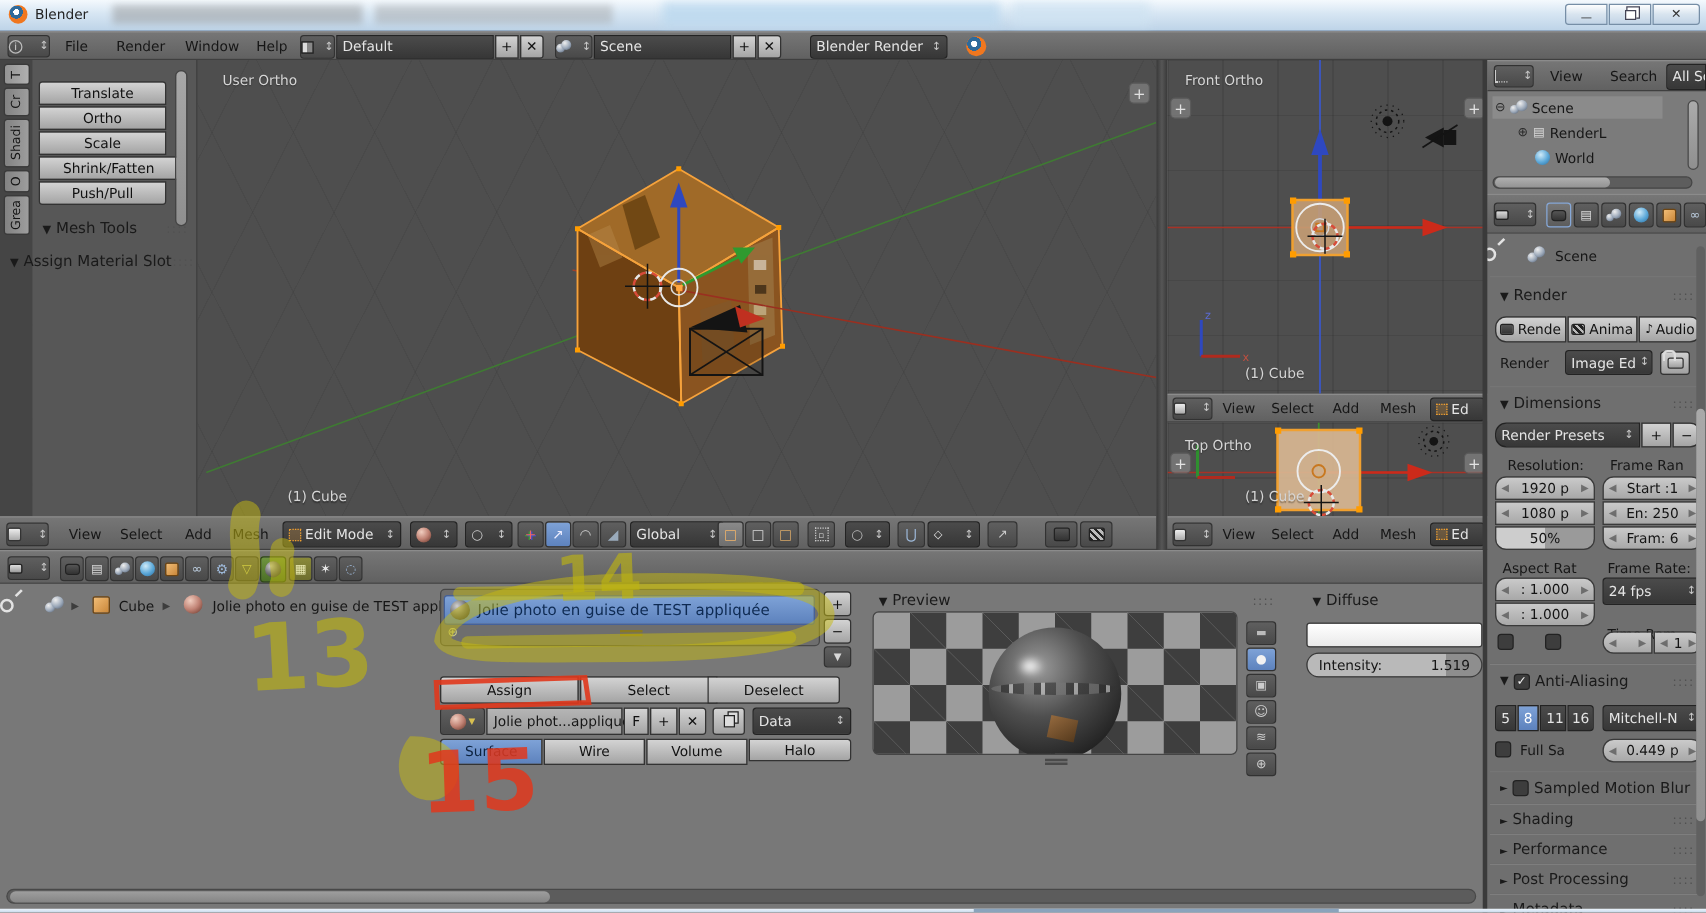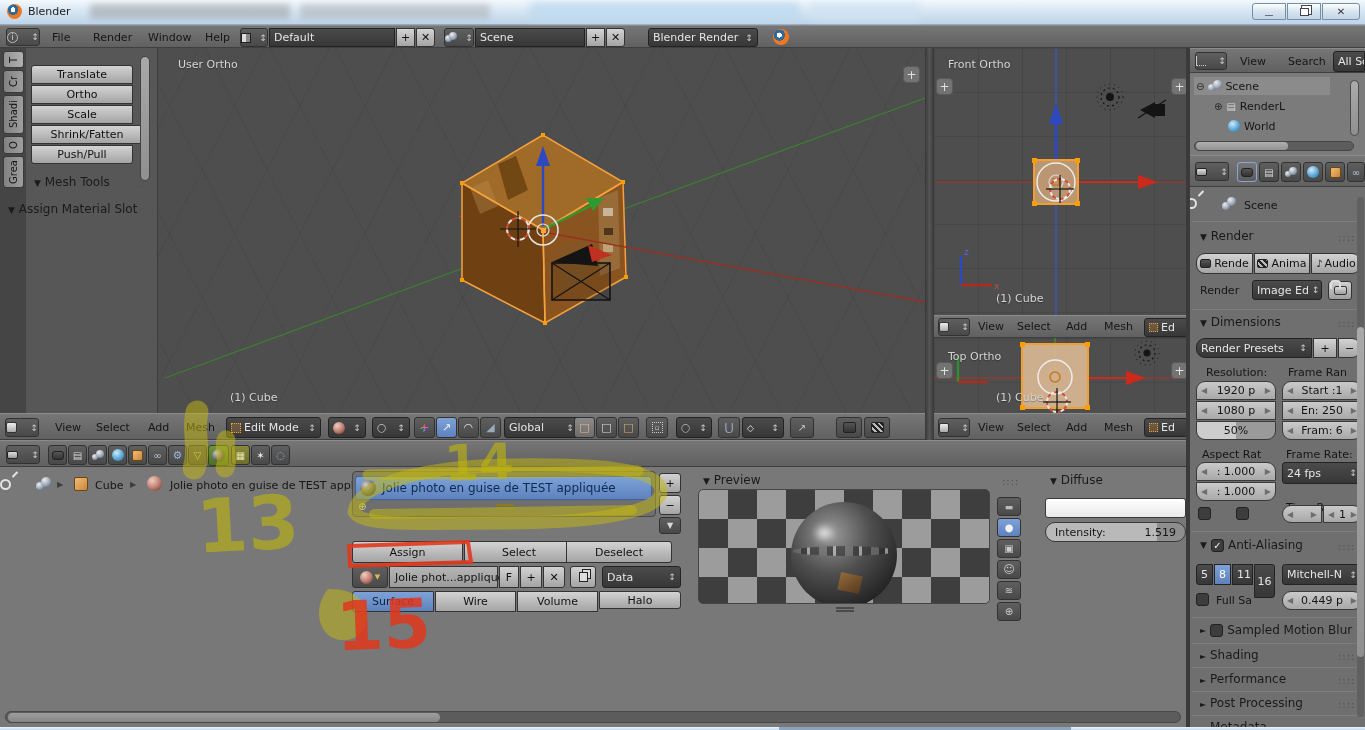--- a/index.html
+++ b/index.html
@@ -579,21 +579,21 @@
     <span class="abs grip" style="left:148px;top:354px">::::</span>
     <span class="abs dd" style="left:6px;top:377px;width:17px;height:21px;border-radius:3px 0 0 3px;justify-content:center">
         <span>5</span>
       </span>
     <span class="abs dd sel" style="left:24px;top:377px;width:17px;height:21px;border-radius:0;justify-content:center;color:#fff!important">
         <span>8</span>
       </span>
     <span class="abs dd" style="left:42px;top:377px;width:21px;height:21px;border-radius:0;justify-content:flex-start">
         <span>11</span>
       </span>
-    <span class="abs dd" style="left:64px;top:377px;width:21px;height:34px;border-radius:0 3px 3px 0;justify-content:center">
+    <span class="abs dd" style="left:64px;top:377px;width:21px;height:21px;border-radius:0 3px 3px 0;justify-content:center">
         <span>16</span>
       </span>
     <span class="abs dd" style="left:92px;top:377px;width:80px;height:21px">
         <span>Mitchell-N</span>
         <span class="ud">↕</span>
       </span>
     <span class="abs cb" style="left:6px;top:406px;width:13px;height:13px"></span>
     <span class="abs t" style="left:26px;top:407px">Full Sa</span>
     <span class="abs sl" style="left:92px;top:404px;width:80px;height:19px">
         <span class="arr">◀</span>

